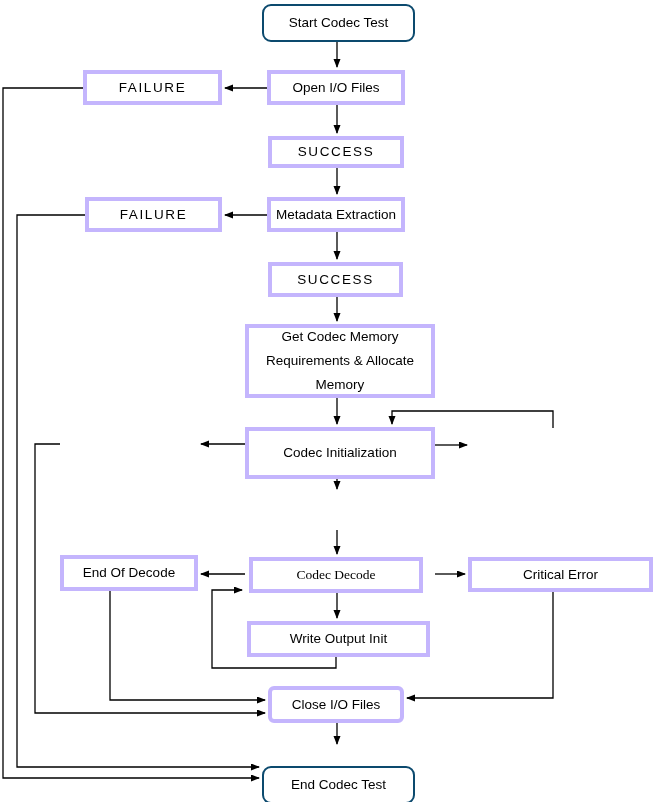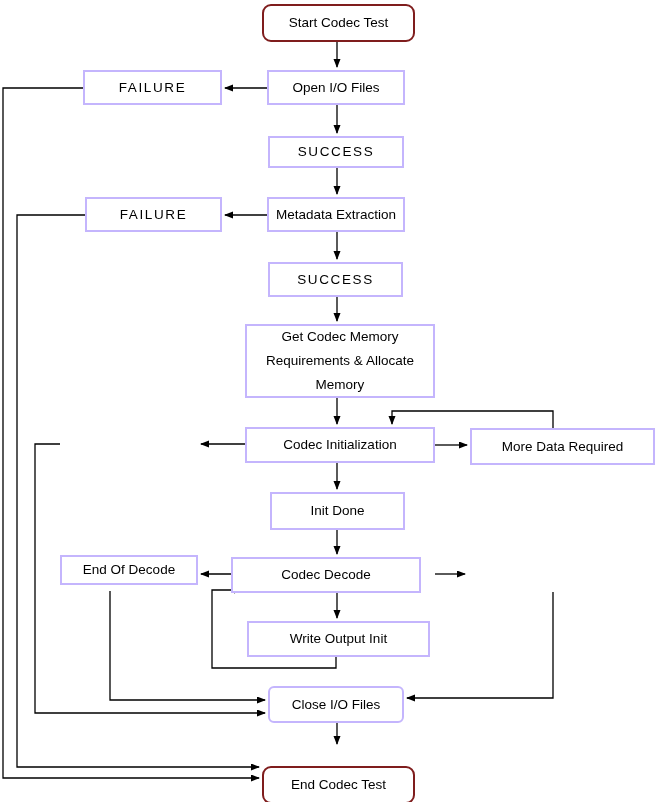--- a/index.html
+++ b/index.html
@@ -8,30 +8,30 @@
     width:666px;height:802px;
     background:#ffffff;
     font-family:"Liberation Sans","DejaVu Sans",sans-serif;
     overflow:hidden;
   }
   #edges{position:absolute;left:0;top:0;width:666px;height:802px;}
   .node{
     position:absolute;
     display:flex;align-items:center;justify-content:center;
     background:#ffffff;
-    border:2px solid #c4b5fd;
+    border:4px solid #c4b5fd;
     box-sizing:border-box;
     font-size:13.5px;
     color:#000000;
     text-align:center;
     line-height:24px;
     z-index:2;
   }
   .node.rounded{
-    border:2px solid #7f1d1d;
+    border:2px solid #0c4a6e;
     border-radius:9px;
   }
   .node.spaced{letter-spacing:1.6px;}
   .node span{display:block;padding:0 4px;}
 </style>
 </head>
 <body>
 
 <div id="canvas">
 
@@ -85,34 +85,31 @@
     </div>
   <div class="node spaced" style="left: 85px; top: 197px; width: 137px; height: 35px;">
       <span>FAILURE</span>
     </div>
   <div class="node spaced" style="left: 268px; top: 262px; width: 135px; height: 35px;">
       <span>SUCCESS</span>
     </div>
   <div class="node" style="left: 245px; top: 324px; width: 190px; height: 74px;">
       <span>Get Codec Memory Requirements &amp; Allocate Memory</span>
     </div>
-  <div class="node" style="left: 245px; top: 427px; width: 190px; height: 36px;">
+  <div class="node" style="left: 245px; top: 427px; width: 190px; height: 52px;">
       <span>Codec Initialization</span>
     </div>
-  <div class="node" style="left: 470px; top: 428px; width: 185px; height: 37px;">
-      <span>More Data Required</span>
-    </div>
-  <div class="node" style="left: 270px; top: 492px; width: 135px; height: 38px;">
-      <span>Init Done</span>
-    </div>
-  <div class="node" style="left: 231px; top: 557px; width: 190px; height: 36px;">
+  <div class="node" style="left: 249px; top: 557px; width: 174px; height: 36px; font-family: Liberation Serif, serif;">
       <span>Codec Decode</span>
     </div>
-  <div class="node" style="left: 60px; top: 555px; width: 138px; height: 30px;">
+  <div class="node" style="left: 60px; top: 555px; width: 138px; height: 36px;">
       <span>End Of Decode</span>
+    </div>
+  <div class="node" style="left: 468px; top: 557px; width: 185px; height: 35px;">
+      <span>Critical Error</span>
     </div>
   <div class="node" style="left: 247px; top: 621px; width: 183px; height: 36px;">
       <span>Write Output Init</span>
     </div>
   <div class="node" style="left: 268px; top: 686px; width: 136px; height: 37px; border-radius: 6px;">
       <span>Close I/O Files</span>
     </div>
   <div class="node rounded" style="left: 262px; top: 750px; width: 153px; height: 38px; margin-top: 16px;">
       <span>End Codec Test</span>
     </div>

